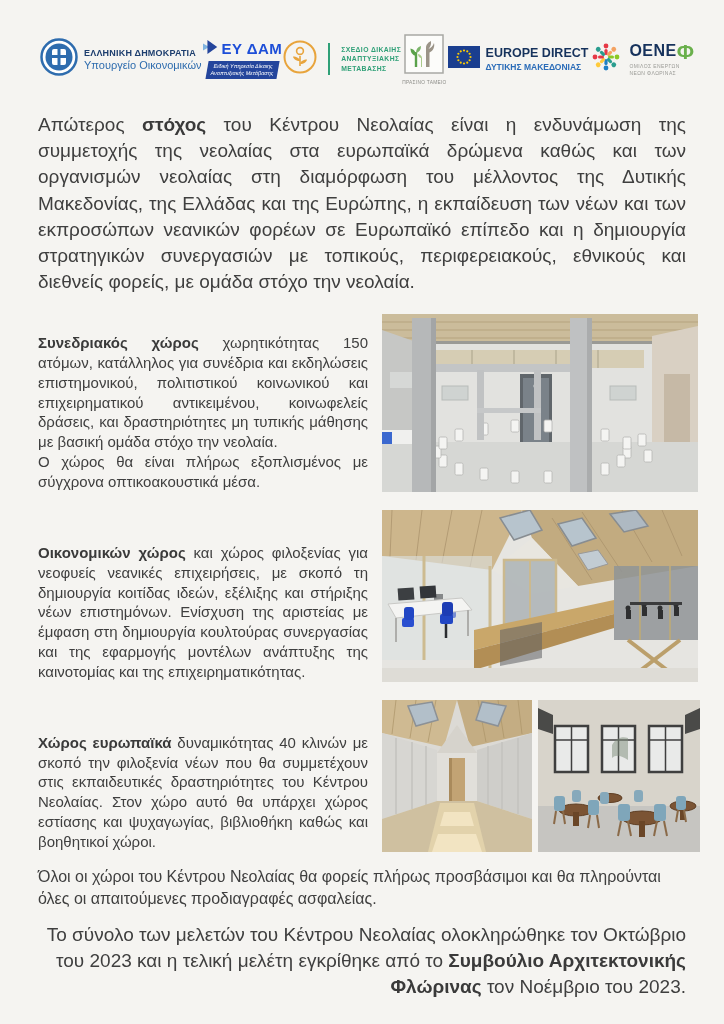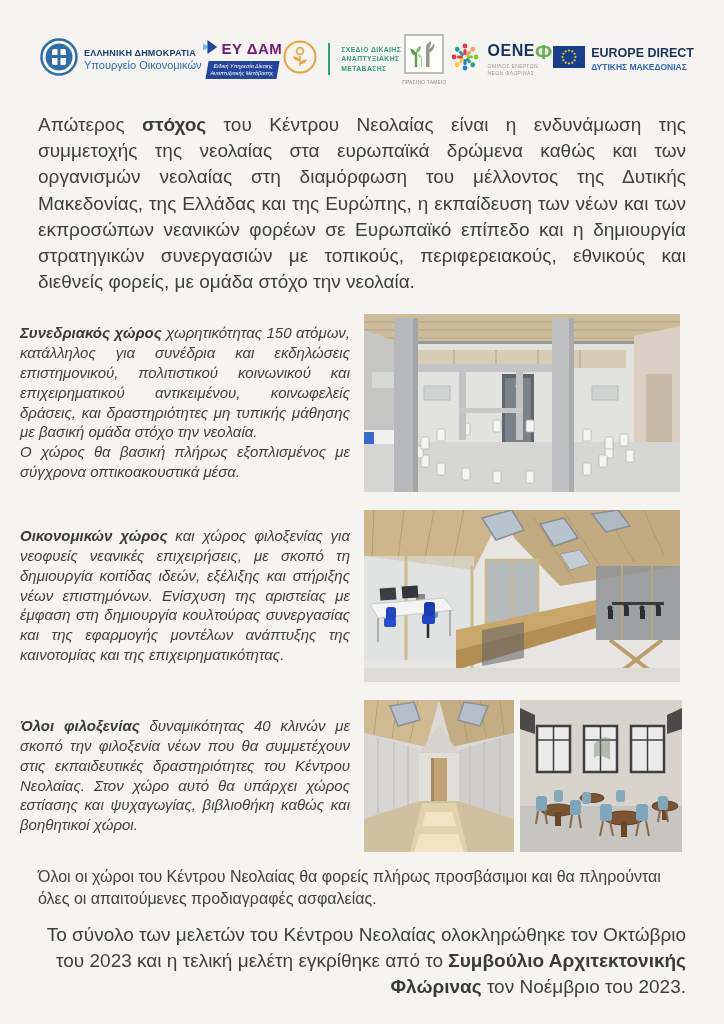--- a/index.html
+++ b/index.html
@@ -12,39 +12,39 @@
   
   .logo-row{
     display:flex;align-items:center;justify-content:space-between;
     padding:30px 30px 0 40px;height:58px;
   }
   .logo{display:flex;align-items:center;gap:6px;}
   .logo-col{display:flex;flex-direction:column;align-items:center;gap:2px;}
   .lg-title{font-size:9px;font-weight:bold;color:#1d3e6e;letter-spacing:.2px;white-space:nowrap;}
   .lg-sub{font-size:11px;color:#2e6cae;white-space:nowrap;}
   .eydam-head{display:flex;align-items:center;gap:3px;}
-  .eydam-title{font-size:15px;font-weight:800;color:#701a75;letter-spacing:.5px;}
+  .eydam-title{font-size:15px;font-weight:800;color:#1d4ed8;letter-spacing:.5px;}
   .eydam-banner{background:#24459c;color:#fff;font-size:5.5px;line-height:1.3;
     padding:2px 4px;text-align:center;transform:skewX(-10deg);white-space:nowrap;}
   .sdam-text{font-size:6.8px;font-weight:800;color:#2fa077;line-height:1.35;letter-spacing:.4px;white-space:nowrap;}
   .sdam-divider{width:2px;height:32px;background:#2fa077;margin:0 5px;}
   .gf-caption{font-size:4.8px;color:#8c8c88;letter-spacing:.3px;white-space:nowrap;}
   .oenef-word{font-size:16px;font-weight:800;color:#16325c;letter-spacing:.5px;line-height:1;}
   .oenef-phi{font-size:21px;font-weight:800;color:#6ab04c;line-height:1;}
   .oenef-sub{font-size:5px;color:#9a9a96;letter-spacing:.4px;line-height:1.5;white-space:nowrap;}
   .ed-title{font-size:12.5px;font-weight:800;color:#16325c;white-space:nowrap;line-height:1.2;}
   .ed-sub{font-size:8.5px;font-weight:700;color:#2b6cb8;white-space:nowrap;}
   
   .intro{margin:24px 38px 0 38px;font-size:19px;line-height:1.38;text-align:justify;}
   .intro b, .closing b, .sec-lead{font-weight:bold;color:#3a3a3a;}
   h1.doc-heading{
     margin:26px 38px 0 38px;text-align:center;
     font-size:19px;font-weight:bold;color:#4f4f4f;letter-spacing:.4px;
   }
-  .section{display:flex;align-items:center;gap:14px;margin:18px 24px 0 20px;font-style:italic;}
+  .section{display:flex;align-items:flex-end;gap:14px;margin:18px 24px 0 38px;}
   .section .sec-text{width:330px;flex:0 0 330px;font-size:15px;line-height:1.32;text-align:justify;}
   .sec-text p{margin:0;}
   .sec-figures{flex:1;display:flex;gap:6px;}
   .sec-figures svg{display:block;}
   .note{margin:14px 38px 0 38px;font-size:16px;line-height:1.38;text-align:left;}
   .closing{margin:12px 38px 0 38px;font-size:19px;line-height:1.38;text-align:right;}
 </style>
 </head>
 <body>
 
@@ -107,71 +107,20 @@
         <svg width="40" height="40" viewBox="0 0 40 40">
           <rect x="1" y="1" width="38" height="38" fill="#fcfcfa" stroke="#a8a8a4" stroke-width="1.5"></rect>
           <path d="M22 33 L22 14 C22 10 25 8 27 7 C27.5 11 26 13 24.5 15 C27 14 29 12 30 9 C31 13 29 17 25.5 18.5 L25.5 33 Z" fill="#9b9488"></path>
           <path d="M12 33 L12 18" stroke="#5aa24a" stroke-width="2.4"></path>
           <path d="M12 22 C8 21 6.5 18 6.5 14.5 C10.5 15.5 12 18 12 22 Z" fill="#5aa24a"></path>
           <path d="M12 19 C15.5 18 17 15.5 17 12 C13.5 13 12 15.5 12 19 Z" fill="#7cb56b"></path>
           <path d="M17 33 L17 24 C15 23.5 14 22 14 20 C16.5 20.5 17.8 22 18 24 L18 33 Z" fill="#aac98a"></path>
         </svg>
       </span>
       <span class="gf-caption">ΠΡΑΣΙΝΟ ΤΑΜΕΙΟ</span>
-    </div>
-
-    <div class="logo">
-      <span>
-        <svg width="34" height="34" viewBox="0 0 34 34">
-          <g>
-            <g transform="rotate(0 17 17)">
-                <circle cx="17" cy="6" r="2.4" fill="#e63946"></circle>
-                <rect x="15.4" y="9" width="3.2" height="6" rx="1.6" fill="#e63946"></rect>
-              </g>
-            <g transform="rotate(45 17 17)">
-                <circle cx="17" cy="6" r="2.4" fill="#f4a261"></circle>
-                <rect x="15.4" y="9" width="3.2" height="6" rx="1.6" fill="#f4a261"></rect>
-              </g>
-            <g transform="rotate(90 17 17)">
-                <circle cx="17" cy="6" r="2.4" fill="#8ac926"></circle>
-                <rect x="15.4" y="9" width="3.2" height="6" rx="1.6" fill="#8ac926"></rect>
-              </g>
-            <g transform="rotate(135 17 17)">
-                <circle cx="17" cy="6" r="2.4" fill="#2a9d8f"></circle>
-                <rect x="15.4" y="9" width="3.2" height="6" rx="1.6" fill="#2a9d8f"></rect>
-              </g>
-            <g transform="rotate(180 17 17)">
-                <circle cx="17" cy="6" r="2.4" fill="#1d7fc4"></circle>
-                <rect x="15.4" y="9" width="3.2" height="6" rx="1.6" fill="#1d7fc4"></rect>
-              </g>
-            <g transform="rotate(225 17 17)">
-                <circle cx="17" cy="6" r="2.4" fill="#ffca3a"></circle>
-                <rect x="15.4" y="9" width="3.2" height="6" rx="1.6" fill="#ffca3a"></rect>
-              </g>
-            <g transform="rotate(270 17 17)">
-                <circle cx="17" cy="6" r="2.4" fill="#e63946"></circle>
-                <rect x="15.4" y="9" width="3.2" height="6" rx="1.6" fill="#e63946"></rect>
-              </g>
-            <g transform="rotate(315 17 17)">
-                <circle cx="17" cy="6" r="2.4" fill="#2a9d8f"></circle>
-                <rect x="15.4" y="9" width="3.2" height="6" rx="1.6" fill="#2a9d8f"></rect>
-              </g>
-          </g>
-        </svg>
-      </span>
-      <span class="logo-col" style="align-items:flex-start;gap:1px;">
-        <span style="display:flex;align-items:center;">
-          <span class="oenef-word">ΟΕΝΕ</span>
-          <span class="oenef-phi">Φ</span>
-        </span>
-        <span class="oenef-sub">
-          <span>ΟΜΙΛΟΣ ΕΝΕΡΓΩΝ</span><br>
-          <span>ΝΕΩΝ ΦΛΩΡΙΝΑΣ</span>
-        </span>
-      </span>
     </div>
 
     <div class="logo">
       <span>
         <svg width="32" height="22" viewBox="0 0 32 22">
           <rect width="32" height="22" fill="#1a3e8f"></rect>
           <g fill="#ffcc00">
             <circle cx="16" cy="4.5" r="1.1"></circle>
               <circle cx="19.25" cy="5.37" r="1.1"></circle>
             <circle cx="21.63" cy="7.75" r="1.1"></circle>
@@ -185,29 +134,80 @@
             <circle cx="10.37" cy="7.75" r="1.1"></circle>
               <circle cx="12.75" cy="5.37" r="1.1"></circle>
           </g>
         </svg>
       </span>
       <span class="logo-col" style="align-items:flex-start;gap:1px;">
         <span class="ed-title">EUROPE DIRECT</span>
         <span class="ed-sub">ΔΥΤΙΚΗΣ ΜΑΚΕΔΟΝΙΑΣ</span>
       </span>
     </div>
+
+    <div class="logo">
+      <span>
+        <svg width="34" height="34" viewBox="0 0 34 34">
+          <g>
+            <g transform="rotate(0 17 17)">
+                <circle cx="17" cy="6" r="2.4" fill="#e63946"></circle>
+                <rect x="15.4" y="9" width="3.2" height="6" rx="1.6" fill="#e63946"></rect>
+              </g>
+            <g transform="rotate(45 17 17)">
+                <circle cx="17" cy="6" r="2.4" fill="#f4a261"></circle>
+                <rect x="15.4" y="9" width="3.2" height="6" rx="1.6" fill="#f4a261"></rect>
+              </g>
+            <g transform="rotate(90 17 17)">
+                <circle cx="17" cy="6" r="2.4" fill="#8ac926"></circle>
+                <rect x="15.4" y="9" width="3.2" height="6" rx="1.6" fill="#8ac926"></rect>
+              </g>
+            <g transform="rotate(135 17 17)">
+                <circle cx="17" cy="6" r="2.4" fill="#2a9d8f"></circle>
+                <rect x="15.4" y="9" width="3.2" height="6" rx="1.6" fill="#2a9d8f"></rect>
+              </g>
+            <g transform="rotate(180 17 17)">
+                <circle cx="17" cy="6" r="2.4" fill="#1d7fc4"></circle>
+                <rect x="15.4" y="9" width="3.2" height="6" rx="1.6" fill="#1d7fc4"></rect>
+              </g>
+            <g transform="rotate(225 17 17)">
+                <circle cx="17" cy="6" r="2.4" fill="#ffca3a"></circle>
+                <rect x="15.4" y="9" width="3.2" height="6" rx="1.6" fill="#ffca3a"></rect>
+              </g>
+            <g transform="rotate(270 17 17)">
+                <circle cx="17" cy="6" r="2.4" fill="#e63946"></circle>
+                <rect x="15.4" y="9" width="3.2" height="6" rx="1.6" fill="#e63946"></rect>
+              </g>
+            <g transform="rotate(315 17 17)">
+                <circle cx="17" cy="6" r="2.4" fill="#2a9d8f"></circle>
+                <rect x="15.4" y="9" width="3.2" height="6" rx="1.6" fill="#2a9d8f"></rect>
+              </g>
+          </g>
+        </svg>
+      </span>
+      <span class="logo-col" style="align-items:flex-start;gap:1px;">
+        <span style="display:flex;align-items:center;">
+          <span class="oenef-word">ΟΕΝΕ</span>
+          <span class="oenef-phi">Φ</span>
+        </span>
+        <span class="oenef-sub">
+          <span>ΟΜΙΛΟΣ ΕΝΕΡΓΩΝ</span><br>
+          <span>ΝΕΩΝ ΦΛΩΡΙΝΑΣ</span>
+        </span>
+      </span>
+    </div>
   </div>
 
   <p class="intro"><span>Απώτερος </span><b>στόχος</b><span> του Κέντρου Νεολαίας είναι η ενδυνάμωση της συμμετοχής της νεολαίας στα ευρωπαϊκά δρώμενα καθώς και των οργανισμών νεολαίας στη διαμόρφωση του μέλλοντος της Δυτικής Μακεδονίας, της Ελλάδας και της Ευρώπης, η εκπαίδευση των νέων και των εκπροσώπων νεανικών φορέων σε Ευρωπαϊκό επίπεδο και η δημιουργία στρατηγικών συνεργασιών με τοπικούς, περιφερειακούς, εθνικούς και διεθνείς φορείς, με ομάδα στόχο την νεολαία.</span></p>
 
 
   <div class="section">
     <div class="sec-text">
       <p><b class="sec-lead">Συνεδριακός χώρος</b><span> χωρητικότητας 150 ατόμων, κατάλληλος για συνέδρια και εκδηλώσεις επιστημονικού, πολιτιστικού κοινωνικού και επιχειρηματικού αντικειμένου, κοινωφελείς δράσεις, και δραστηριότητες μη τυπικής μάθησης με βασική ομάδα στόχο την νεολαία.</span></p>
-      <p>Ο χώρος θα βασική πλήρως εξοπλισμένος με σύγχρονα οπτικοακουστικά μέσα.</p>
+      <p>Ο χώρος θα είναι πλήρως εξοπλισμένος με σύγχρονα οπτικοακουστικά μέσα.</p>
     </div>
     <div class="sec-figures">
       <svg width="316" height="178" viewBox="0 0 316 178">
         <rect width="316" height="178" fill="#dcdddb"></rect>
         <rect width="316" height="28" fill="#cbbc9b"></rect>
         <line x1="0" y1="8" x2="316" y2="8" stroke="#b5a37e" stroke-width="1"></line>
         <line x1="0" y1="16" x2="316" y2="16" stroke="#b5a37e" stroke-width="1"></line>
         <line x1="0" y1="24" x2="316" y2="24" stroke="#b5a37e" stroke-width="1"></line>
         <rect y="27" width="316" height="3" fill="#9a9a96"></rect>
         <rect x="40" y="30" width="230" height="100" fill="#e2e2df"></rect>
@@ -326,21 +326,21 @@
         </g>
         <line x1="246" y1="130" x2="298" y2="170" stroke="#bb9f6b" stroke-width="4"></line>
         <line x1="298" y1="130" x2="246" y2="170" stroke="#bb9f6b" stroke-width="4"></line>
         <rect y="158" width="316" height="14" fill="#dedcd6"></rect>
       </svg>
     </div>
   </div>
 
   <div class="section">
     <div class="sec-text">
-      <p><b class="sec-lead">Όλοι φιλοξενίας</b><span> δυναμικότητας 40 κλινών με σκοπό την φιλοξενία νέων που θα συμμετέχουν στις εκπαιδευτικές δραστηριότητες του Κέντρου Νεολαίας. Στον χώρο αυτό θα υπάρχει χώρος εστίασης και ψυχαγωγίας, βιβλιοθήκη καθώς και βοηθητικοί χώροι.</span></p>
+      <p><b class="sec-lead">Χώρος ευρωπαϊκά</b><span> δυναμικότητας 40 κλινών με σκοπό την φιλοξενία νέων που θα συμμετέχουν στις εκπαιδευτικές δραστηριότητες του Κέντρου Νεολαίας. Στον χώρο αυτό θα υπάρχει χώρος εστίασης και ψυχαγωγίας, βιβλιοθήκη καθώς και βοηθητικοί χώροι.</span></p>
     </div>
     <div class="sec-figures">
       <svg width="150" height="152" viewBox="0 0 150 152">
         <rect width="150" height="152" fill="#dcdad5"></rect>
         <polygon points="0,0 75,0 62,47 0,33" fill="#cfba92"></polygon>
         <polygon points="75,0 150,0 150,33 88,47" fill="#c4ad83"></polygon>
         <g stroke="#ab9468" stroke-width="1" opacity="0.7">
           <line x1="14" y1="0" x2="10" y2="34"></line>
             <line x1="34" y1="0" x2="28" y2="38"></line>
             <line x1="54" y1="0" x2="46" y2="42"></line>

